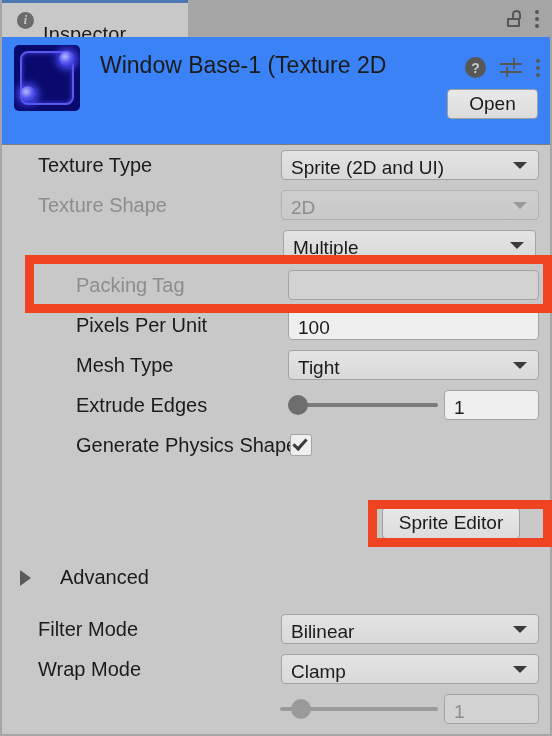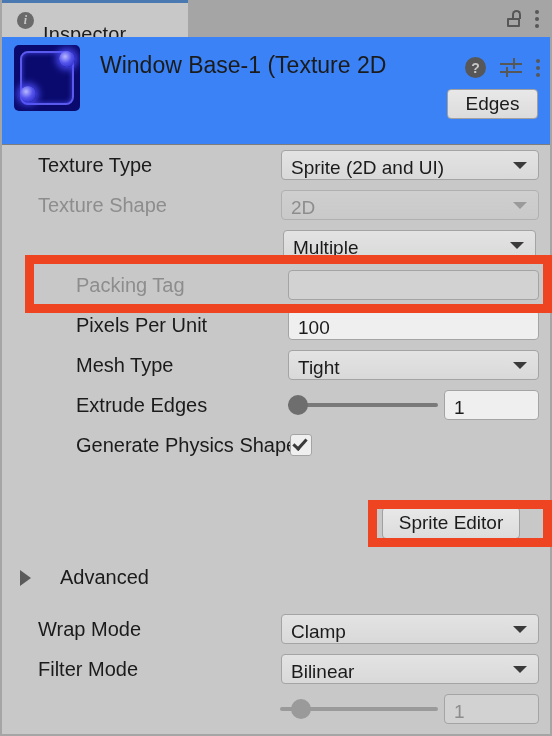--- a/index.html
+++ b/index.html
@@ -381,21 +381,21 @@
           <i class="h2"></i>
           <i class="v1"></i>
           <i class="v2"></i>
       </span>
       <span class="kebab">
           <i></i>
           <i></i>
           <i></i>
         </span>
     </div>
-    <button class="open-btn">Edges</button>
+    <button class="open-btn">Open</button>
   </div>
 
   <div class="hsep" style="top:144px"></div>
 
   <div class="props">
 
     <div class="row" style="height:40px">
       <span class="label">Texture Type</span>
       <div class="field dropdown" style="left:281px;width:258px">
         <span>Sprite (2D and UI)</span>
@@ -463,36 +463,36 @@
   <button class="sprite-editor-btn" style="left:382px;top:507px">Sprite Editor</button>
 
   <div class="foldout" style="top:566px">
     <span class="arrow"></span>
     <span class="flabel">Advanced</span>
   </div>
 
   <div class="props" style="top:609px">
 
     <div class="row" style="height:40px">
+      <span class="label">Filter Mode</span>
+      <div class="field dropdown" style="left:281px;width:258px">
+        <span>Bilinear</span>
+        <span class="caret"></span>
+      </div>
+    </div>
+
+    <div class="row" style="height:40px">
       <span class="label">Wrap Mode</span>
       <div class="field dropdown" style="left:281px;width:258px">
         <span>Clamp</span>
         <span class="caret"></span>
       </div>
     </div>
 
     <div class="row" style="height:40px">
-      <span class="label">Filter Mode</span>
-      <div class="field dropdown" style="left:281px;width:258px">
-        <span>Bilinear</span>
-        <span class="caret"></span>
-      </div>
-    </div>
-
-    <div class="row" style="height:40px">
       <div class="slider disabled" style="left:280px;width:158px">
         <span class="track"></span>
         <span class="knob" style="left:11px"></span>
       </div>
       <div class="field textfield disabled" style="left:444px;width:95px">
         <span>1</span>
       </div>
     </div>
 
   </div>

